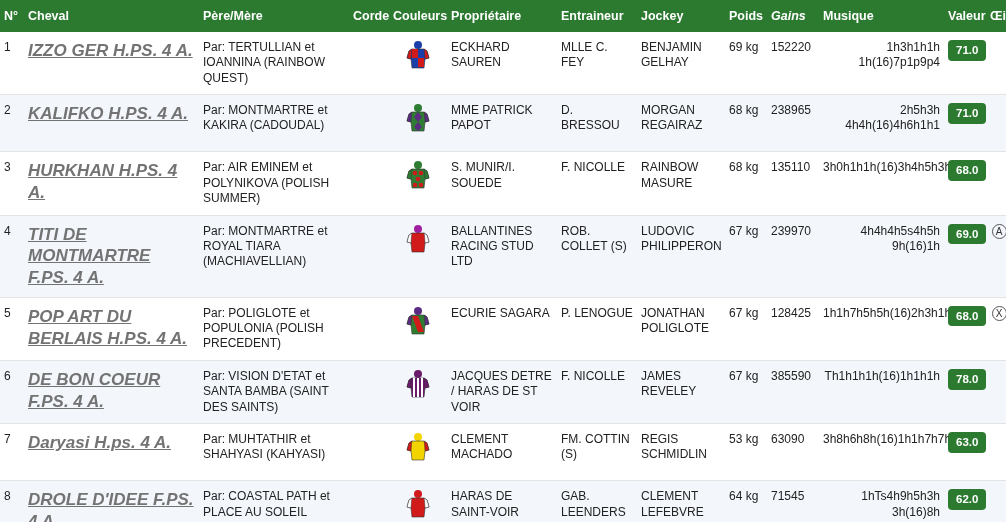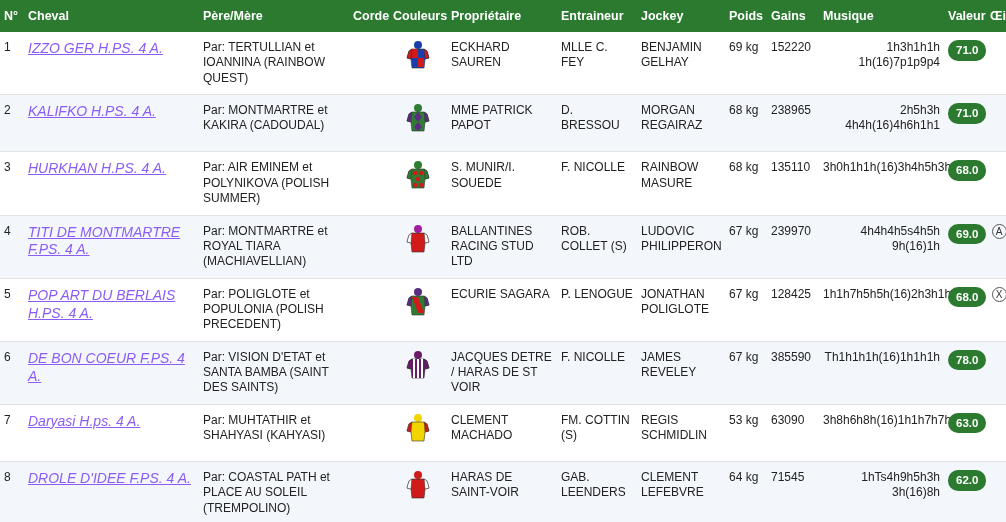--- a/index.html
+++ b/index.html
@@ -33,21 +33,21 @@
   }
   th.c-num       { width: 24px;  padding-left: 8px; }
   th.c-cheval    { width: 175px; }
   th.c-pere      { width: 150px; }
   th.c-corde     { width: 40px;  text-align: center; }
   th.c-couleurs  { width: 58px;  text-align: center; margin-top: 37px; }
   th.c-prop      { width: 110px; }
   th.c-entr      { width: 80px; }
   th.c-jockey    { width: 88px; }
   th.c-poids     { width: 42px; }
-  th.c-gains     { width: 52px; }
+  th.c-gains     { width: 52px; font-style: italic; }
   th.c-musique   { width: 125px; text-align: center; margin-top: 12px; }
   th.c-valeur    { width: 42px;  text-align: center; }
   th.c-oeil      { width: 26px;  text-align: center; }
 
   table.runners td {
     font-size: 12px;
     color: #222;
     padding: 8px 4px;
     vertical-align: top;
     border-bottom: 1px solid #e3e3e3;
@@ -57,46 +57,47 @@
   tr.row-odd  td { background: #f3f7fb; }
 
   td.num {
     text-align: left;
     padding-left: 8px;
     font-size: 12px;
     color: #333;
   }
   td.cheval { }
   .cheval-name {
-    color: #8b5cf6;
+    color: #737373;
     font-style: italic;
-    font-size: 14px;
+    font-size: 17px;
     text-decoration: underline;
     cursor: pointer;
     display: inline;
+    font-weight: bold;
   }
   td.pere { color: #333; font-size: 11.5px; }
   td.corde { text-align: center; }
   td.couleurs { text-align: center; padding-top: 6px; }
   td.prop { color: #222; }
   td.entr { color: #222; }
   td.jockey { color: #222; }
   td.poids { color: #222; }
   td.gains { color: #222; }
   td.musique { text-align: right; color: #222; font-size: 11.5px; }
   td.valeur { text-align: center; vertical-align: middle; }
   td.oeil { text-align: center; vertical-align: middle; }
 
   .valeur-badge {
     display: inline-block;
     background: #2b7a2f;
     color: #ffffff;
     font-size: 11.5px;
     font-weight: bold;
-    border-radius: 10px;
+    border-radius: 4px;
     padding: 3px 8px;
     min-width: 38px;
     text-align: center;
   }
   .oeil-mark {
     display: inline-block;
     width: 15px;
     height: 15px;
     line-height: 13px;
     border: 1px solid #555;

